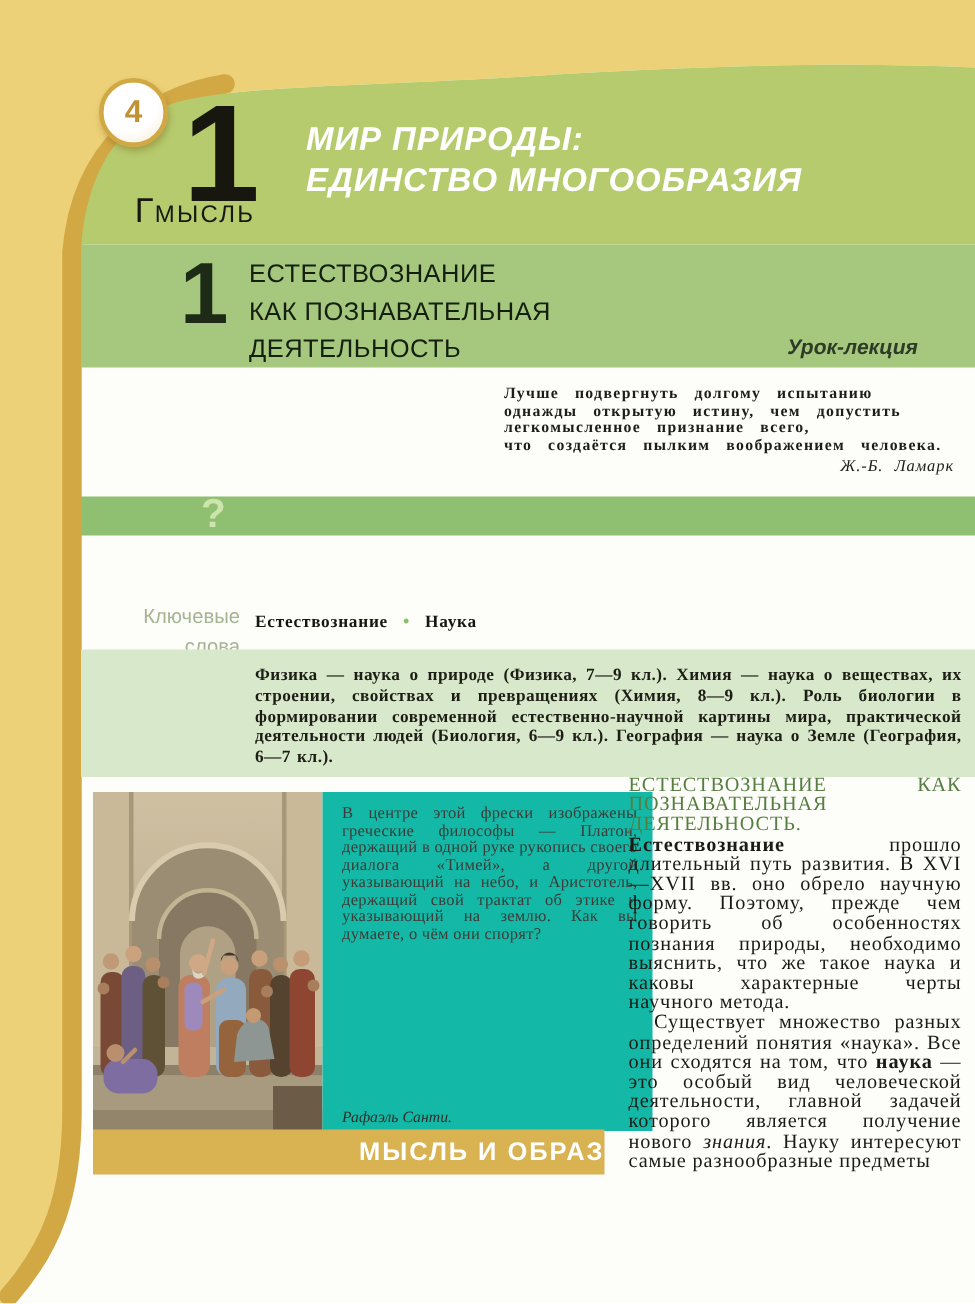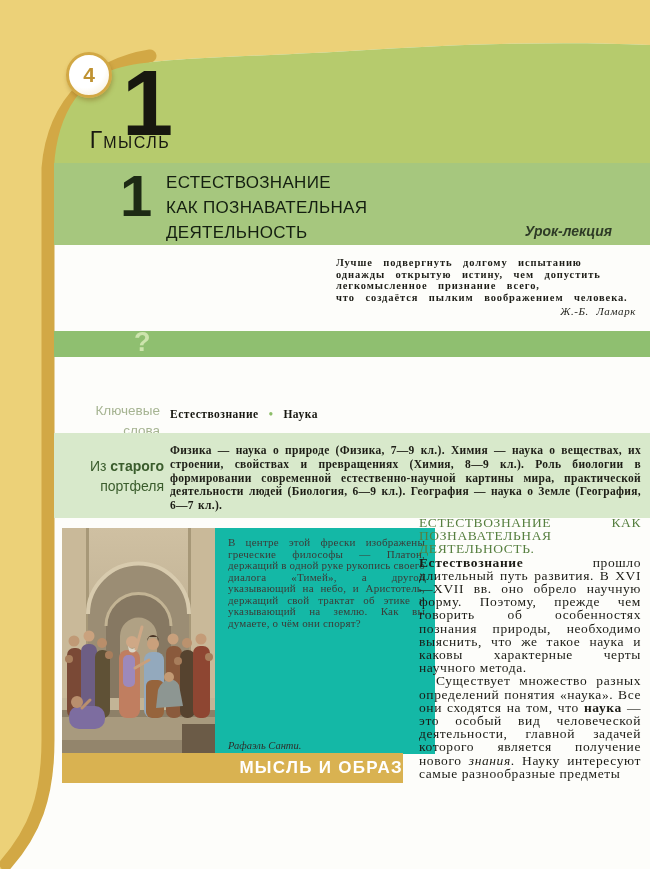--- a/index.html
+++ b/index.html
@@ -98,20 +98,22 @@
     <path fill="none" stroke="#d2a845" stroke-width="13" stroke-linecap="round" d="M150,56 C100,64 54,98 48,168 L48,740 C48,798 34,832 6,864"></path>
     <path fill="#b6cb6d" d="M54,163 L650,163 L650,45 C560,41 460,44 350,51 C250,57 165,57 122,67 C84,76 57,110 54,168 Z"></path>
   </svg>
 
   <div class="abs badge">
     <span>4</span>
   </div>
 
   <div class="abs big-num">1</div>
   <div class="abs glava"><span class="init">Г</span><span class="rest">МЫСЛЬ</span></div>
+  <div class="abs chapter-title">МИР ПРИРОДЫ:
+ЕДИНСТВО МНОГООБРАЗИЯ</div>
 
   <div class="abs section-band">
     <div class="sec-num">1</div>
     <div class="sec-title">ЕСТЕСТВОЗНАНИЕ
 КАК ПОЗНАВАТЕЛЬНАЯ
 ДЕЯТЕЛЬНОСТЬ</div>
     <div class="lesson">Урок-лекция</div>
   </div>
 
   <div class="abs epigraph">
@@ -124,22 +126,20 @@
 
   <div class="abs qmark-band">
     <div class="qmark">?</div>
   </div>
 
   <div class="abs kw-label">Ключевые
 слова</div>
   <div class="abs kw-terms"><span>Естествознание</span><span class="dot">•</span><span>Наука</span></div>
 
   <div class="abs portfolio-band">
-    <div class="pf-label"><span>Из </span><b>старого</b><span>
-портфеля</span></div>
     <div class="pf-text">Физика — наука о природе (Физика, 7—9 кл.). Химия — наука о веществах, их строении, свойствах и превращениях (Химия, 8—9 кл.). Роль биологии в формировании современной естественно-научной картины мира, практической деятельности людей (Биология, 6—9 кл.). География — наука о Земле (География, 6—7 кл.).</div>
   </div>
 
   <svg class="abs fresco" viewBox="0 0 153 226" xmlns="http://www.w3.org/2000/svg" aria-hidden="true">
     <defs>
       <linearGradient id="stone" x1="0" y1="0" x2="0" y2="1">
         <stop offset="0" stop-color="#cfc0a2"></stop>
           <stop offset="1" stop-color="#b0a185"></stop>
       </linearGradient>
     </defs>

